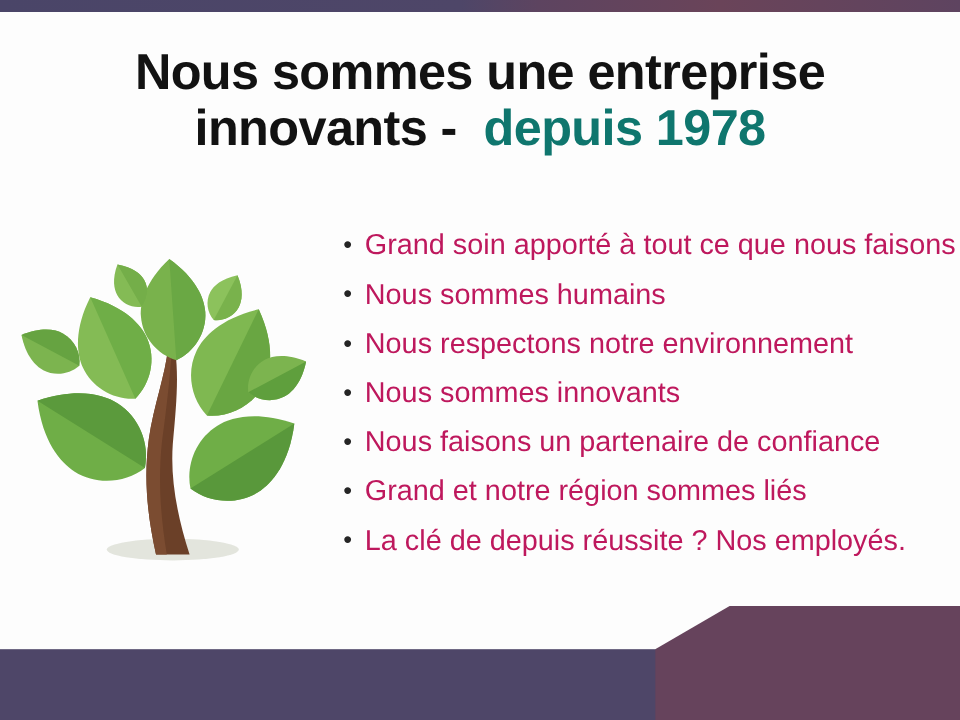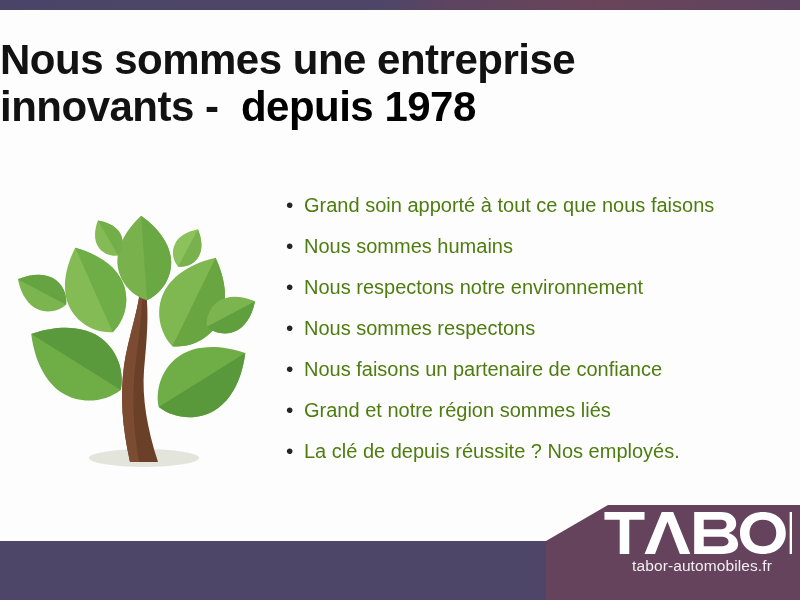--- a/index.html
+++ b/index.html
@@ -20,31 +20,31 @@
   .top-bar {
     position:absolute; left:0; top:0;
     width:800px; height:10px;
     background:linear-gradient(90deg,#4a4568 0%,#4e4668 48%,#5d4460 56%,#6a4459 75%,#5e4460 100%);
   }
 
   
   .title-block {
     position:absolute; left:0; top:36px;
     width:800px;
-    text-align:left;
+    text-align:center;
     line-height:1.12;
   }
   .title-line {
     font-size:42px;
     font-weight:bold;
     letter-spacing:-0.5px;
     color:#121212;
     white-space:nowrap;
   }
-  .title-line .accent { color:#000000; }
+  .title-line .accent { color:#0f766e; }
   .title-line .sep { color:#121212; }
 
   
   .bullets {
     position:absolute;
     left:286px; top:192px;
     width:500px;
   }
   .bullet-row {
     display:flex;
@@ -52,23 +52,23 @@
     height:41px;
   }
   .bullet-dot {
     width:18px;
     flex:0 0 18px;
     font-size:21px;
     line-height:26px;
     color:#252525;
   }
   .bullet-text {
-    font-size:20px;
+    font-size:24px;
     line-height:26px;
-    color:#4d7c0f;
+    color:#be185d;
     white-space:nowrap;
   }
 
   
   .tree {
     position:absolute;
     left:16px; top:186px;
     width:250px; height:302px;
   }
 
@@ -198,21 +198,21 @@
     <div class="bullet-row">
       <span class="bullet-dot">•</span>
       <span class="bullet-text">Nous sommes humains</span>
     </div>
     <div class="bullet-row">
       <span class="bullet-dot">•</span>
       <span class="bullet-text">Nous respectons notre environnement</span>
     </div>
     <div class="bullet-row">
       <span class="bullet-dot">•</span>
-      <span class="bullet-text">Nous sommes respectons</span>
+      <span class="bullet-text">Nous sommes innovants</span>
     </div>
     <div class="bullet-row">
       <span class="bullet-dot">•</span>
       <span class="bullet-text">Nous faisons un partenaire de confiance</span>
     </div>
     <div class="bullet-row">
       <span class="bullet-dot">•</span>
       <span class="bullet-text">Grand et notre région sommes liés</span>
     </div>
     <div class="bullet-row">
@@ -222,42 +222,14 @@
   </div>
 
   <div class="bottom-bar"></div>
 
   <div class="logo-panel">
     <svg width="254" height="95" viewBox="0 0 254 95" xmlns="http://www.w3.org/2000/svg">
       <path d="M62,0 L254,0 L254,95 L0,95 L0,36 Z" fill="#66435c"></path>
     </svg>
   </div>
 
-  <div class="logo-text-wrap">
-    <svg class="logo-mark" width="188" height="42" viewBox="0 0 196 44" xmlns="http://www.w3.org/2000/svg">
-      <g fill="#ffffff">
-
-        <path d="M0,0 L42,0 L42,8 L26,8 L26,44 L16,44 L16,8 L0,8 Z"></path>
-
-        <path d="M60,0 L72,0 L90,44 L79,44 L66,10 L53,44 L42,44 Z"></path>
-
-        <path d="M94,0 L122,0 C132,0 138,5 138,12 C138,17 135,20 130,22
-                 C136,24 140,28 140,34 C140,40 134,44 123,44 L94,44 Z
-                 M104,8 L104,18 L121,18 C126,18 128,16 128,13
-                 C128,10 126,8 121,8 Z
-                 M104,26 L104,36 L122,36 C127,36 130,34 130,31
-                 C130,28 127,26 122,26 Z"></path>
-
-        <path d="M166,0 C180,0 190,9 190,22 C190,35 180,44 166,44
-                 C152,44 142,35 142,22 C142,9 152,0 166,0 Z
-                 M166,8 C157,8 152,14 152,22 C152,30 157,36 166,36
-                 C175,36 180,30 180,22 C180,14 175,8 166,8 Z"></path>
-
-        <path d="M194,0 L222,0 C233,0 240,6 240,15 C240,22 236,27 229,29
-                 L241,44 L229,44 L218,30 L204,30 L204,44 L194,44 Z
-                 M204,8 L204,22 L221,22 C226,22 230,20 230,15
-                 C230,10 226,8 221,8 Z"></path>
-      </g>
-    </svg>
-    <span class="logo-url">tabor-automobiles.fr</span>
-  </div>
 
 </div>
 
 </body></html>

